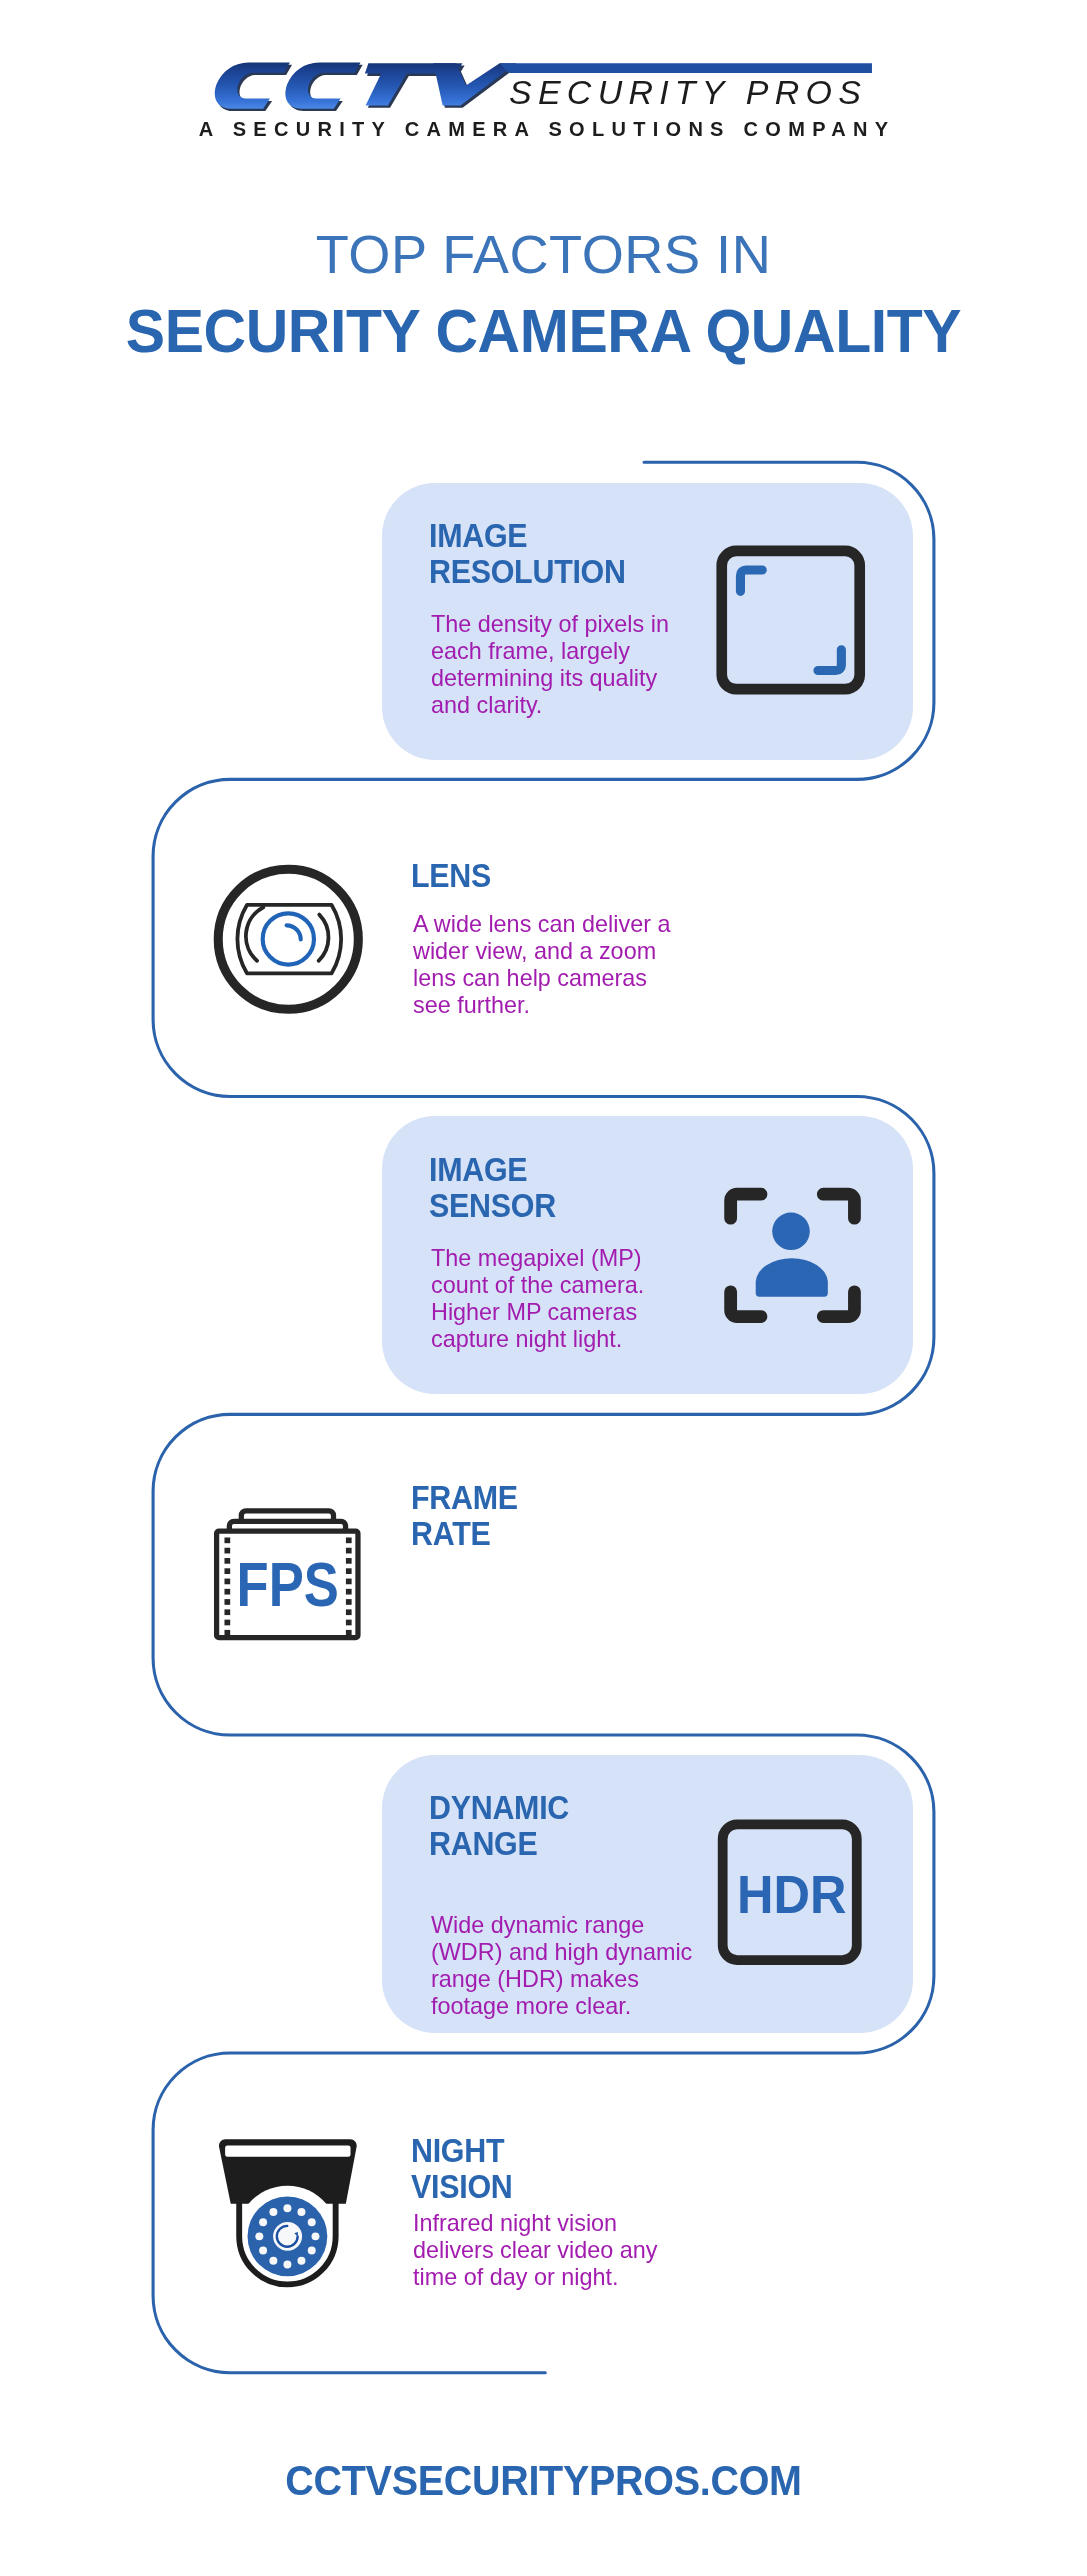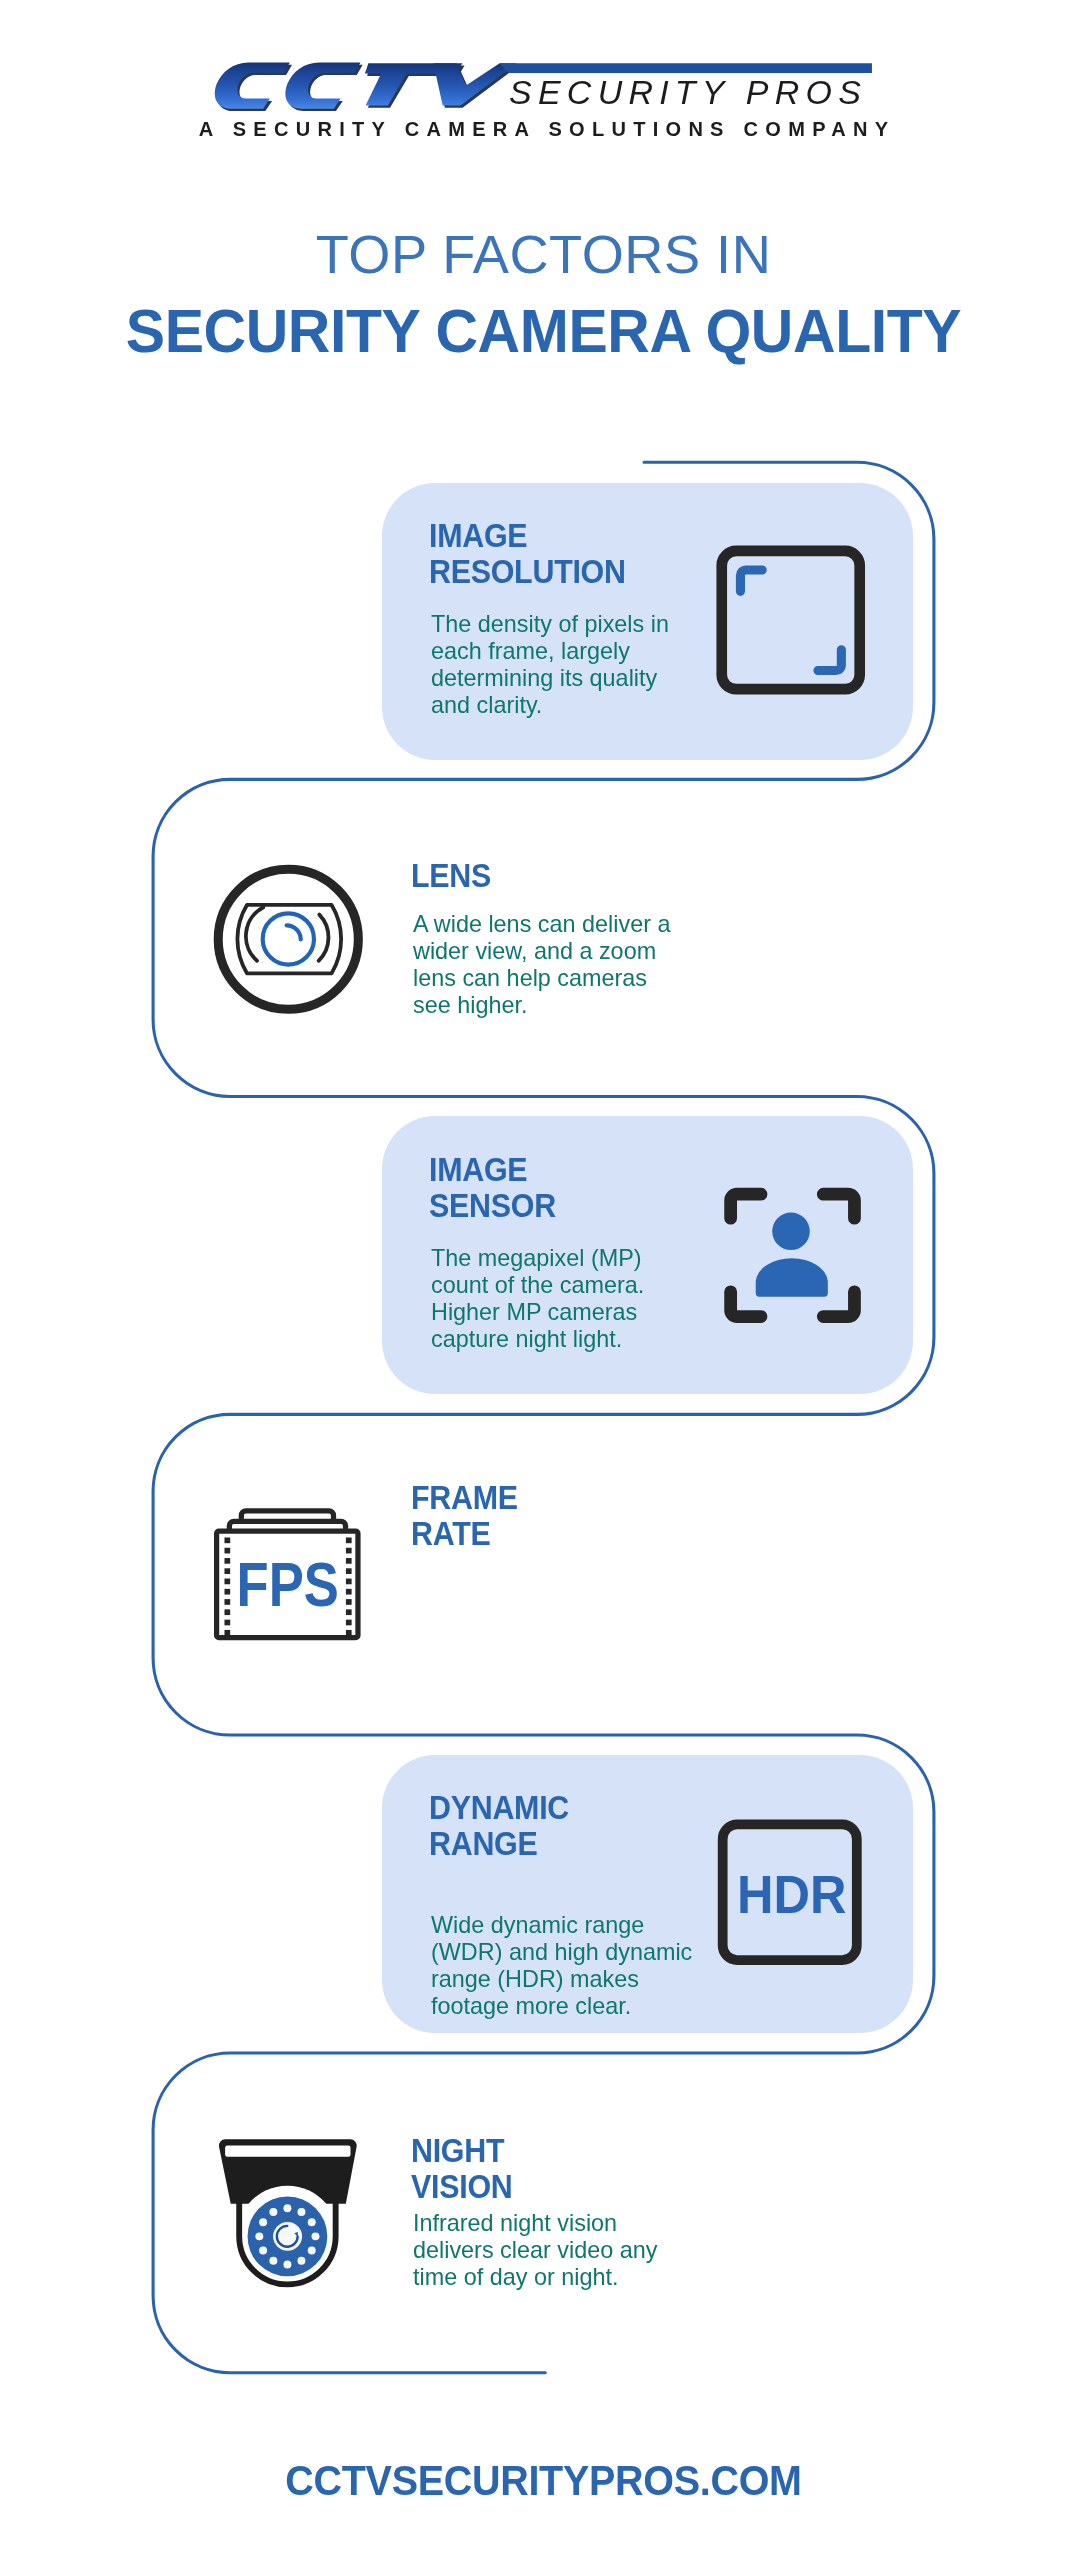--- a/index.html
+++ b/index.html
@@ -24,21 +24,21 @@
 
   
   #snake{position:absolute;left:0;top:0;}
 
   
   .card{position:absolute;border-radius:53px;}
   .card.tint{background:#d6e2f7;}
   .title{position:absolute;color:#2a66b0;font-weight:bold;font-size:33px;
          line-height:36px;letter-spacing:-0.3px;white-space:pre-line;
          transform:scaleX(0.922);transform-origin:left top;}
-  .body{position:absolute;color:#0f766e;font-size:23.4px;line-height:27px;
+  .body{position:absolute;color:#a21caf;font-size:23.4px;line-height:27px;
         width:272px;}
 
   .icon{position:absolute;}
 
   
   #footer{position:absolute;left:0;width:1087px;text-align:center;top:2457px;
           font-size:42px;font-weight:bold;color:#2a66b0;letter-spacing:-0.3px;
           transform:scaleX(0.94);transform-origin:center top;}
   .icontext{font-family:"Liberation Sans",sans-serif;}
 </style>
@@ -84,21 +84,21 @@
   <div class="title" style="left:429px;top:518px;">IMAGE
 RESOLUTION</div>
   <div class="body" style="left:431px;top:611px;width:265px;">The density of pixels in each frame, largely determining its quality and clarity.</div>
   <svg class="icon" style="left:711px;top:541px;" width="159" height="159" viewBox="0 0 176 176">
     <rect x="11.9" y="11" width="152.7" height="153" rx="16" ry="16" fill="none" stroke="#262626" stroke-width="11.8"></rect>
     <path d="M 56.7 32.1 H 38.6 a 6 6 0 0 0 -6 6 V 55.7" fill="none" stroke="#2b68b4" stroke-width="10.1" stroke-linecap="round" stroke-linejoin="round"></path>
     <path d="M 144.3 120.4 v 17 a 6 6 0 0 1 -6 6 H 118.4" fill="none" stroke="#2b68b4" stroke-width="10.1" stroke-linecap="round" stroke-linejoin="round"></path>
   </svg>
 
   <div class="title" style="left:411px;top:858px;">LENS</div>
-  <div class="body" style="left:413px;top:911px;width:265px;">A wide lens can deliver a wider view, and a zoom lens can help cameras see higher.</div>
+  <div class="body" style="left:413px;top:911px;width:265px;">A wide lens can deliver a wider view, and a zoom lens can help cameras see further.</div>
   <svg class="icon" style="left:208px;top:861px;" width="163" height="163" viewBox="0 0 180 180">
     <circle cx="88.65" cy="86.45" r="77.35" fill="none" stroke="#262626" stroke-width="10"></circle>
     <path d="M 43 48.5 H 136.5 a 73 73 0 0 1 0 75.5 H 43 a 73 73 0 0 1 0 -75.5 Z" fill="none" stroke="#262626" stroke-width="4.2" stroke-linejoin="round"></path>
     <path d="M 61.1 51.1 a 36.1 36.1 0 0 0 -7 59" fill="none" stroke="#262626" stroke-width="4.2" stroke-linecap="round"></path>
     <path d="M 122.9 59.2 a 36.1 36.1 0 0 1 -0.8 51" fill="none" stroke="#262626" stroke-width="4.2" stroke-linecap="round"></path>
     <circle cx="88.7" cy="86.1" r="28.3" fill="none" stroke="#2064b8" stroke-width="4.6"></circle>
     <path d="M 86.8 71 a 15.6 15.6 0 0 1 15.6 15.6" fill="none" stroke="#2064b8" stroke-width="4.6" stroke-linecap="round"></path>
   </svg>
 
   <div class="card tint" style="left:382px;top:1116px;width:531px;height:278px;"></div>

